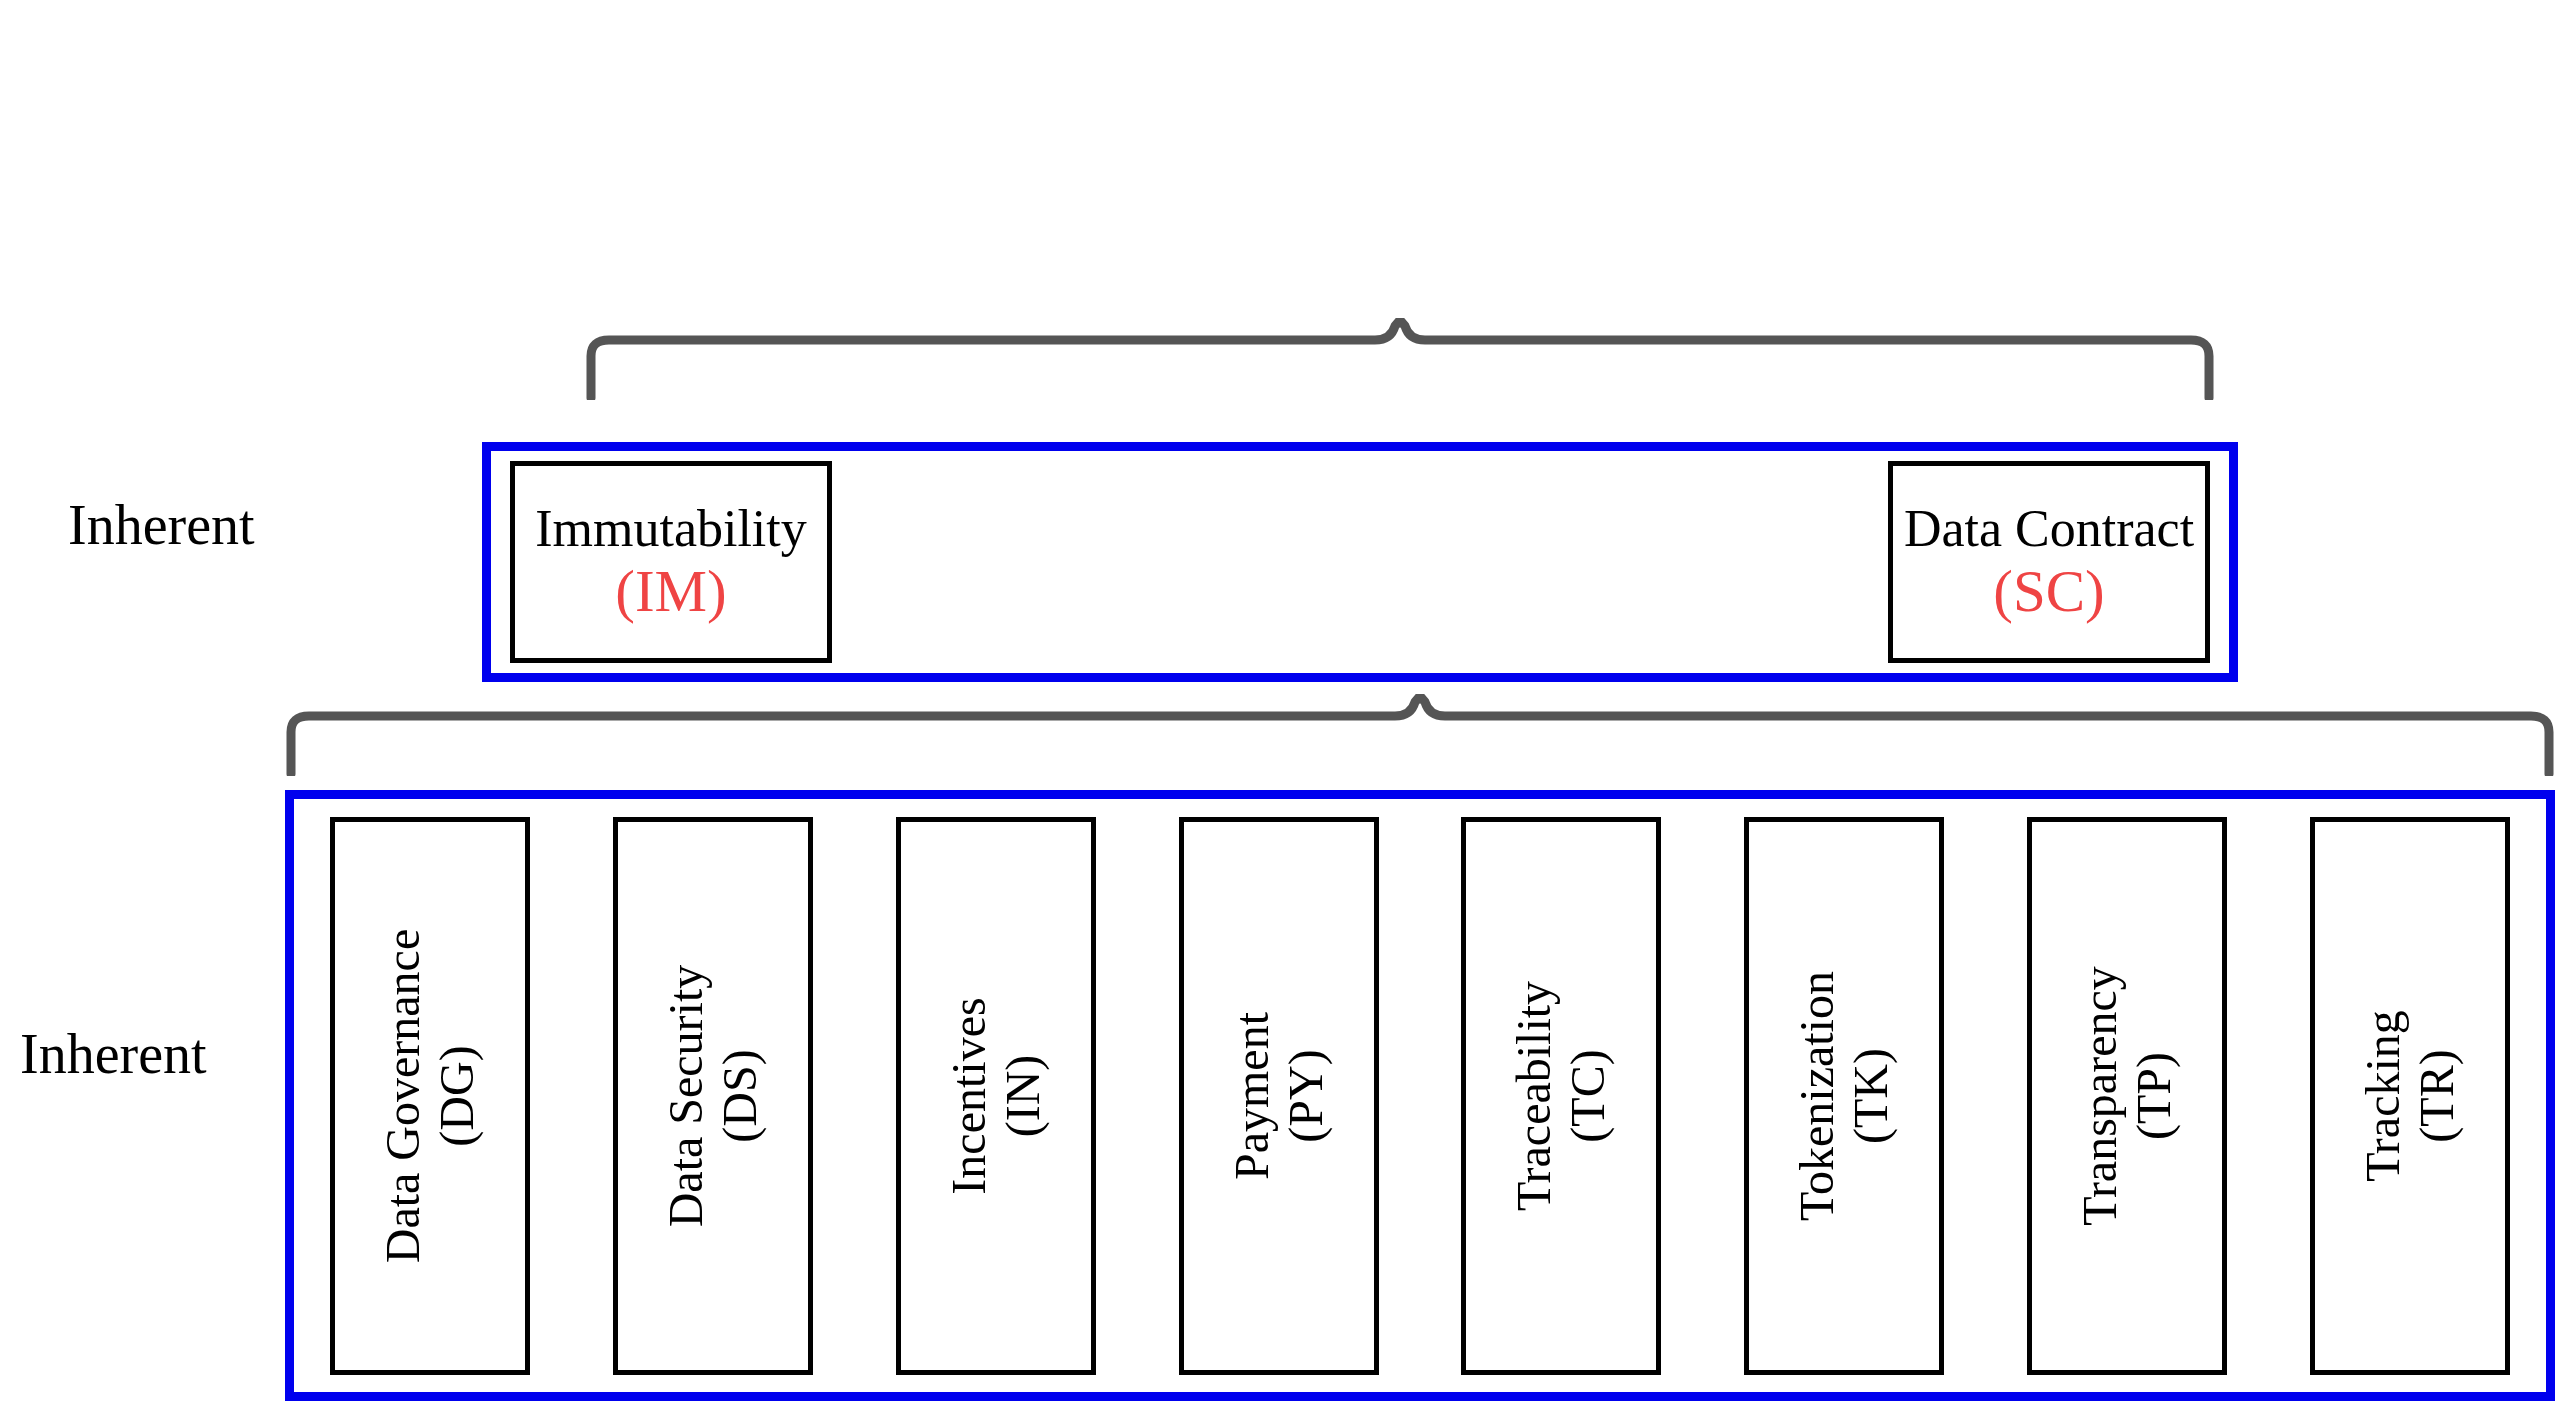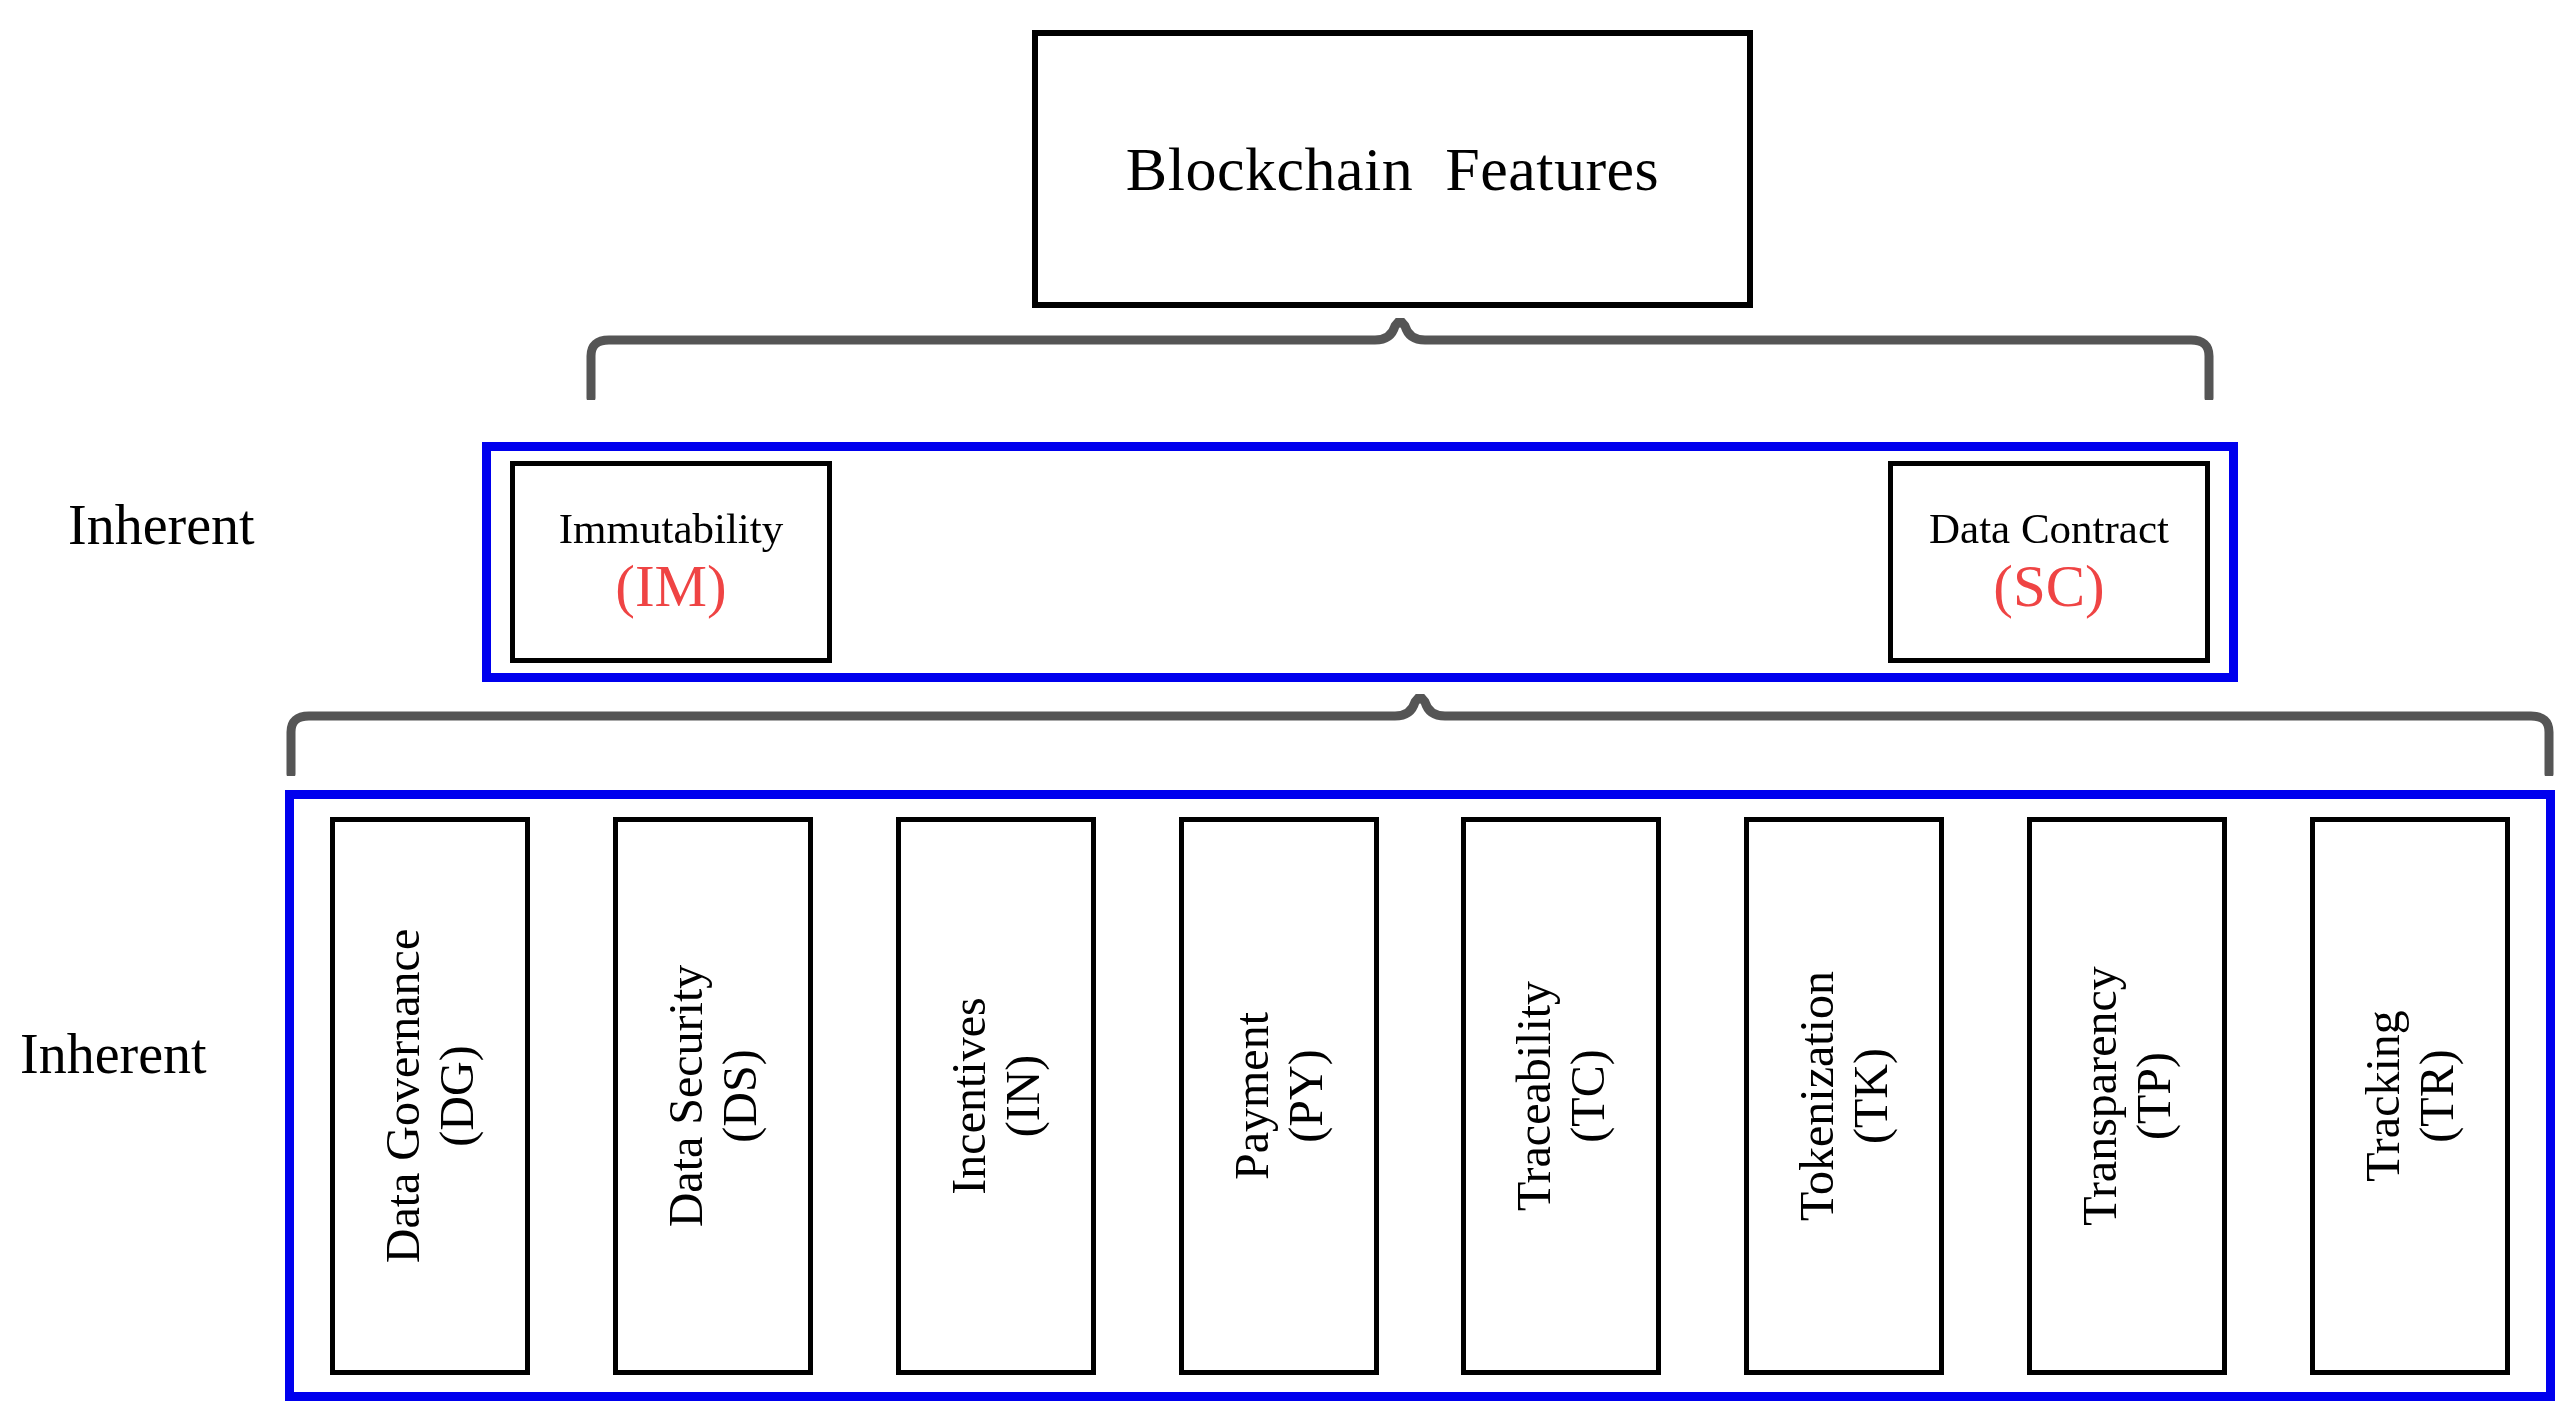--- a/index.html
+++ b/index.html
@@ -99,21 +99,21 @@
     height: 202px;
     border: 5px solid #000000;
     background: #ffffff;
     display: flex;
     flex-direction: column;
     align-items: center;
     justify-content: center;
     text-align: center;
   }
   .feature-box-h .fname {
-    font-size: 43px;
+    font-size: 52px;
     line-height: 1.12;
     color: #000000;
     white-space: nowrap;
     text-align: center;
   }
   .feature-box-h .fabbr {
     font-size: 59px;
     line-height: 1.12;
     color: #ef4444;
     white-space: nowrap;
@@ -165,23 +165,20 @@
     line-height: 1.12;
     color: #000000;
     white-space: nowrap;
   }
 </style>
 </head>
 <body>
 
 <div id="stage">
 
-  <div class="root-box">
-    <span class="root-label">Blockchain  Features</span>
-  </div>
 
   <div class="brace" style="left:585px; top:318px; width:1630px; height:82px;">
     <svg viewBox="0 0 1630 82" preserveAspectRatio="none" aria-hidden="true">
       <path d="M 6 80
                L 6 38
                Q 6 22 24 22
                L 790 22
                Q 806 22 810 8
                L 815 2
                L 820 8

